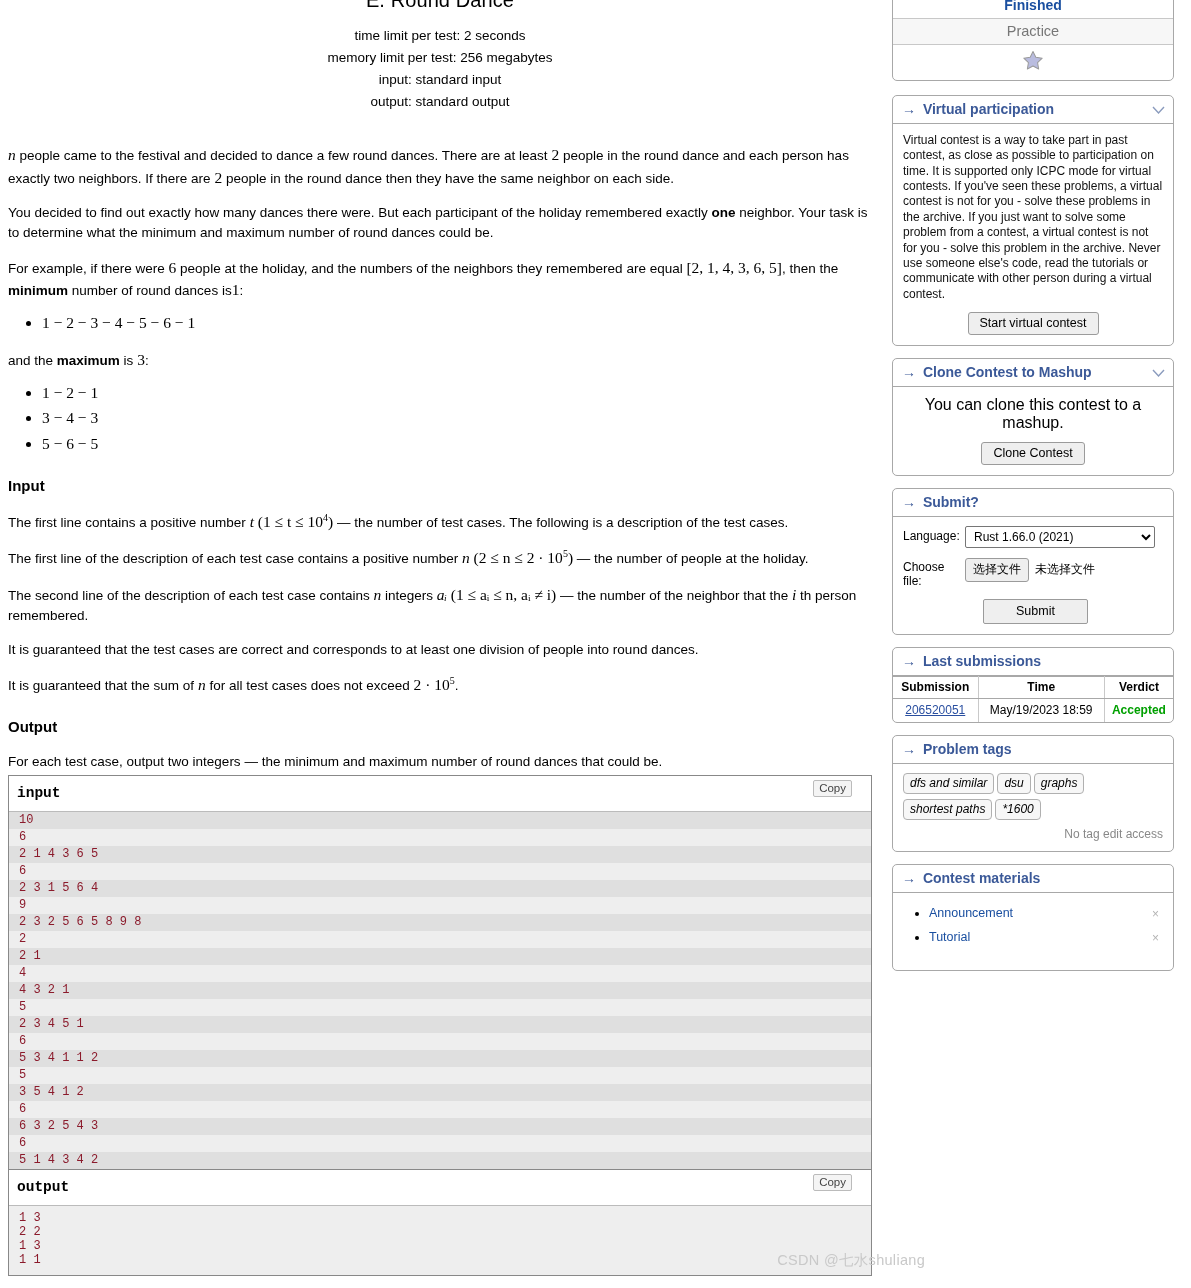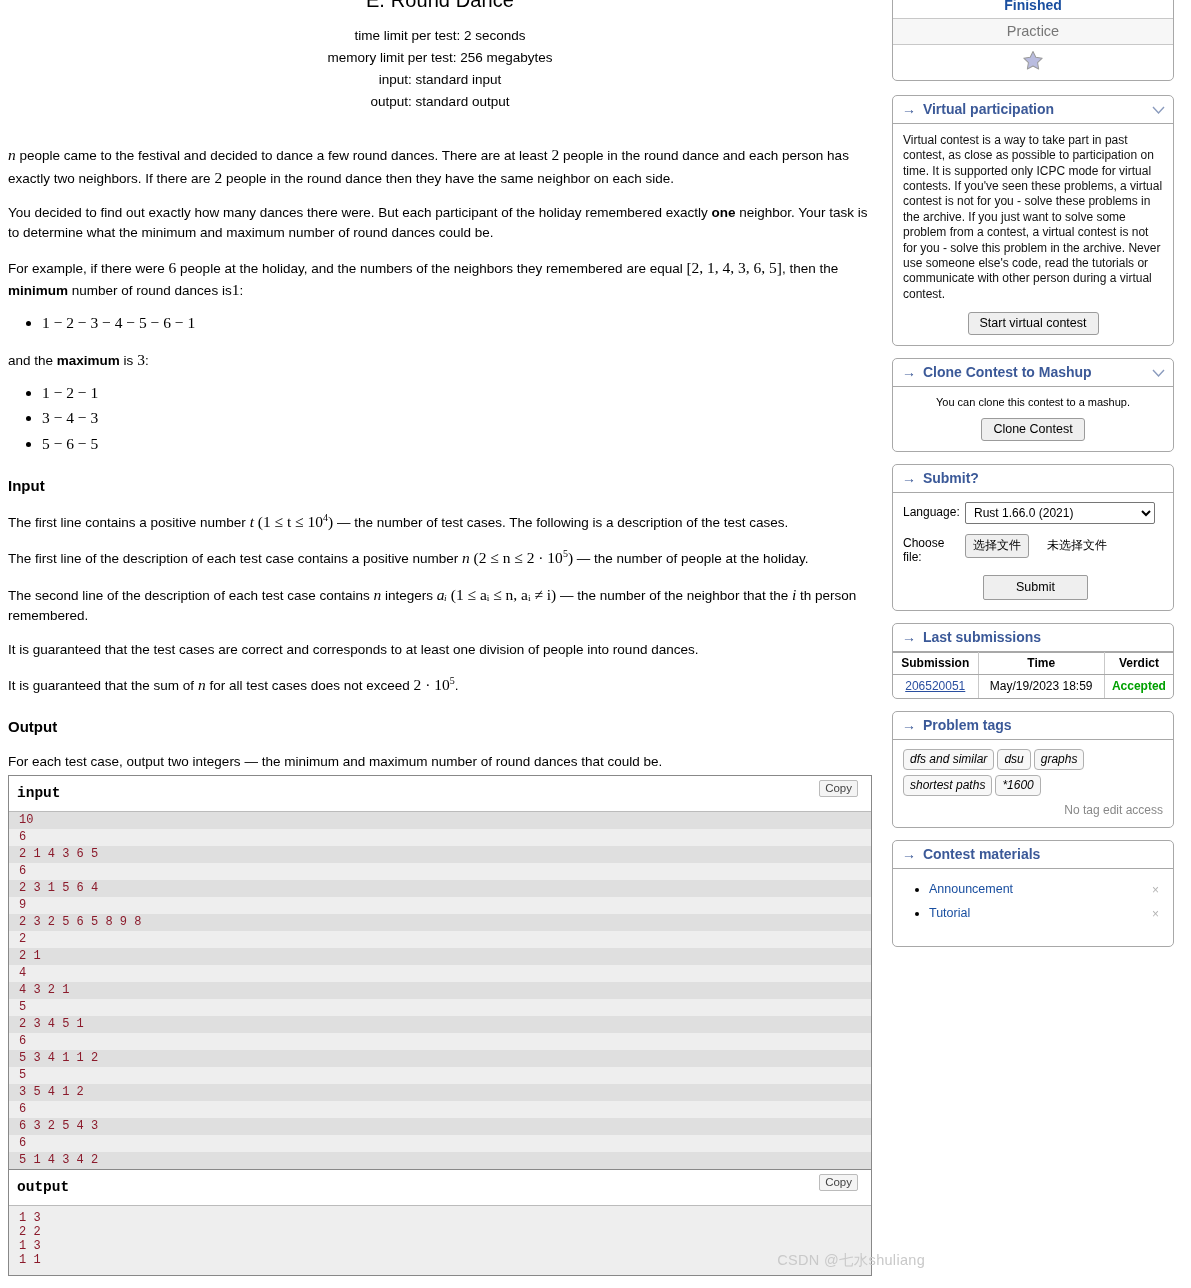--- a/index.html
+++ b/index.html
@@ -52,21 +52,21 @@
   .io-head {
     position: relative;
     padding: 7px 10px 7px 8px;
     background: #fff;
     font-family: "Liberation Mono", monospace;
     font-weight: bold;
     font-size: 14.5px;
     border-bottom: 1px solid #bbb;
   }
   .copy-btn {
-    position: absolute; right: 13px; top: 4px;
+    position: absolute; right: 19px; top: 4px;
     font-size: 11.5px;
     font-family: "Liberation Sans", sans-serif;
     color: #444;
     background: #f4f4f4;
     border: 1px solid #bbb;
     border-radius: 2px;
     padding: 1px 5px 2px 5px;
     cursor: pointer;
   }
   pre.iolines {
@@ -131,35 +131,35 @@
     margin: 10px auto 0 auto;
     font-family: "Liberation Sans", sans-serif;
     font-size: 12.5px;
     padding: 3px 11px 4px 11px;
     background: #efefef;
     border: 1px solid #9b9b9b;
     border-radius: 3px;
     color: #000;
     cursor: pointer;
   }
-  .clone-text { text-align: center; font-size: 11px; }
+  .clone-text { text-align: center; font-size: 16px; }
 
   
   .form-row { display: flex; align-items: flex-start; margin-bottom: 9px; }
   .form-row .lbl { width: 62px; flex: 0 0 62px; font-size: 12px; line-height: 1.18; padding-top: 3px; }
   select.lang {
     font-family: "Liberation Sans", sans-serif;
     font-size: 12px;
     padding: 2px 4px;
     border: 1px solid #767676;
     border-radius: 2px;
     background: #fff;
     width: 190px;
   }
-  .filerow { display: flex; align-items: center; gap: 18px; padding-top: 1px; }
+  .filerow { display: flex; align-items: center; gap: 6px; padding-top: 1px; }
   .filebtn {
     font-size: 12px;
     padding: 2px 7px 3px 7px;
     background: #efefef;
     border: 1px solid #9b9b9b;
     border-radius: 3px;
     cursor: pointer;
     white-space: nowrap;
   }
   .filetxt { font-size: 12px; color: #000; }

